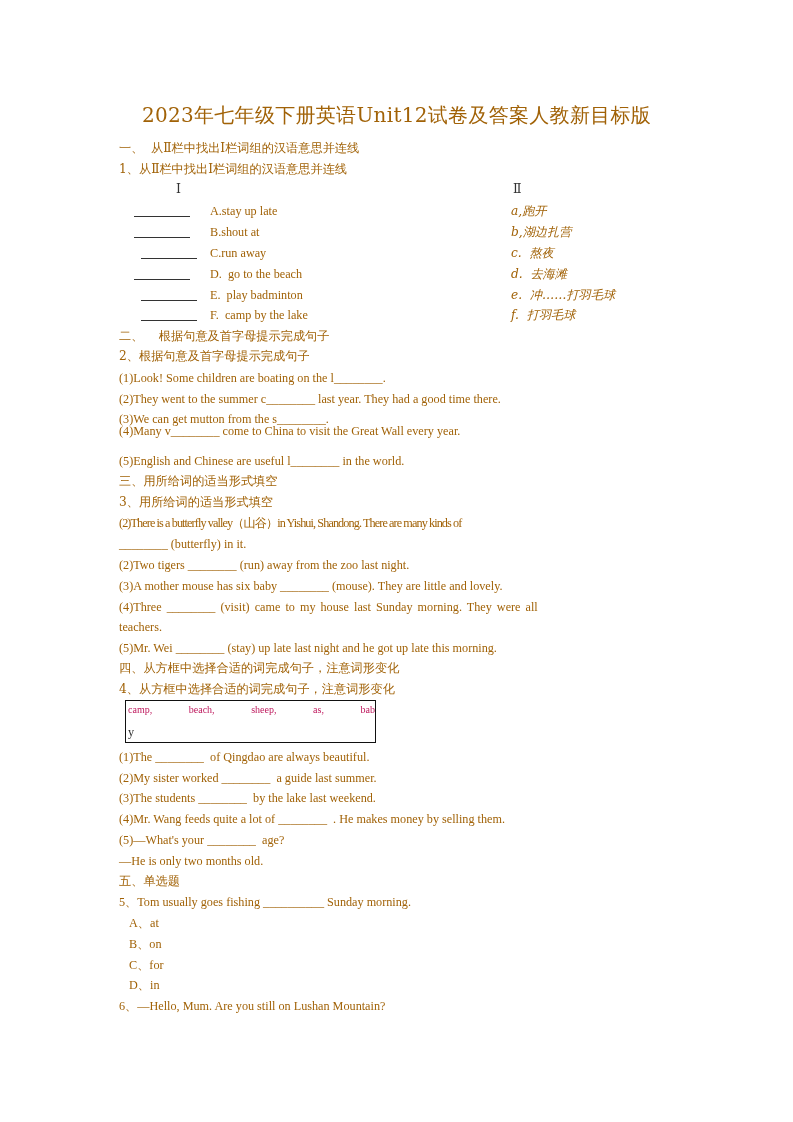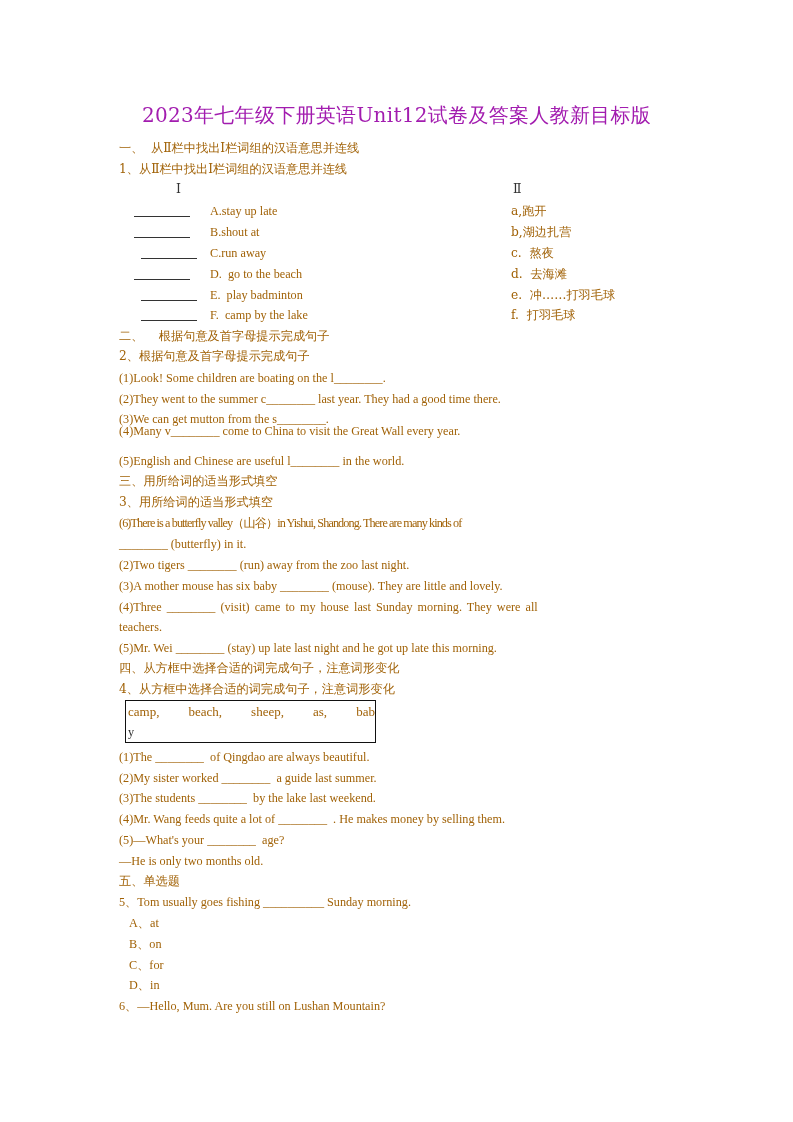--- a/index.html
+++ b/index.html
@@ -1,24 +1,24 @@
 <!DOCTYPE html>
 <html><head>
 <meta charset="utf-8">
 <style>
   html, body { margin: 0; padding: 0; background: #ffffff; }
   body { width: 793px; height: 1122px; position: relative; overflow: hidden;
          font-family: "DejaVu Serif", "Liberation Serif", serif; color: #222; }
   .title { position: absolute; left: 0; width: 793px; top: 102px; text-align: center;
-           font-size: 20px; letter-spacing: 0.3px; color: #a21caf; }
+           font-size: 20px; letter-spacing: 0.3px; color: #a16207; }
   .ln { position: absolute; left: 119px; font-size: 12.2px; line-height: 16px; white-space: pre; color: #a16207; }
   .mono { font-family: Liberation Serif, serif; font-size: 12.2px; }
   .colhead { position: absolute; font-size: 12.5px; color: #333; }
   .col1 { position: absolute; left: 210px; }
-  .col2 { position: absolute; left: 511px; }
+  .col2 { position: absolute; left: 511px; font-style: italic; }
   .lineblank { position: absolute; border-bottom: 1px solid #333; width: 56px; height: 0; }
   .wordbox { position: absolute; left: 125px; top: 700px; width: 251px; height: 43px;
              border: 1.5px solid #111; box-sizing: border-box; }
   .wordbox .r1 { position: absolute; left: 2px; top: 3px; width: 247px; display: flex; justify-content: space-between; }
   .wordbox .r2 { position: absolute; left: 2px; top: 24px; }
 </style>
 </head>
 <body>
 
 <div>
@@ -57,32 +57,32 @@
   <div class="ln" style="top:328px">二、    根据句意及首字母提示完成句子</div>
   <div class="ln" style="top:348px">2、根据句意及首字母提示完成句子</div>
   <div class="ln mono" style="top:370px">(1)Look! Some children are boating on the l________.</div>
   <div class="ln mono" style="top:391px">(2)They went to the summer c________ last year. They had a good time there.</div>
   <div class="ln mono" style="top:411px">(3)We can get mutton from the s________.</div>
   <div class="ln mono" style="top:423px">(4)Many v________ come to China to visit the Great Wall every year.</div>
   <div class="ln mono" style="top:453px">(5)English and Chinese are useful l________ in the world.</div>
 
   <div class="ln" style="top:473px">三、用所给词的适当形式填空</div>
   <div class="ln" style="top:494px">3、用所给词的适当形式填空</div>
-  <div class="ln mono" style="top:515px;letter-spacing:-0.9px">(6)There is a butterfly valley（山谷）in Yishui, Shandong. There are many kinds of</div>
+  <div class="ln mono" style="top:515px;letter-spacing:-0.9px">(2)There is a butterfly valley（山谷）in Yishui, Shandong. There are many kinds of</div>
   <div class="ln mono" style="top:536px">________ (butterfly) in it.</div>
   <div class="ln mono" style="top:557px">(2)Two tigers ________ (run) away from the zoo last night.</div>
   <div class="ln mono" style="top:578px">(3)A mother mouse has six baby ________ (mouse). They are little and lovely.</div>
   <div class="ln mono" style="top:599px;word-spacing:2px">(4)Three ________ (visit) came to my house last Sunday morning. They were all</div>
   <div class="ln mono" style="top:619px">teachers.</div>
   <div class="ln mono" style="top:640px">(5)Mr. Wei ________ (stay) up late last night and he got up late this morning.</div>
 
   <div class="ln" style="top:660px">四、从方框中选择合适的词完成句子，注意词形变化</div>
   <div class="ln" style="top:681px">4、从方框中选择合适的词完成句子，注意词形变化</div>
   <div class="wordbox">
-    <div class="r1 mono" style="font-size:13px;color:#a16207">
+    <div class="r1 mono" style="font-size:10px;color:#be185d">
       <span>camp,</span>
       <span>beach,</span>
       <span>sheep,</span>
       <span>as,</span>
       <span>bab</span>
     </div>
     <div class="r2 mono" style="font-size:12.2px;color:#333">y</div>
   </div>
   <div class="ln mono" style="top:749px">(1)The ________  of Qingdao are always beautiful.</div>
   <div class="ln mono" style="top:770px">(2)My sister worked ________  a guide last summer.</div>

